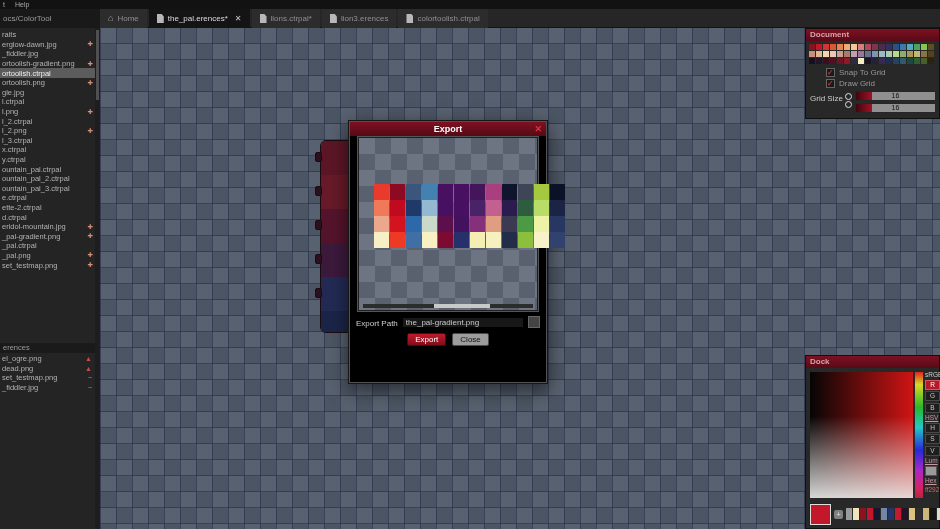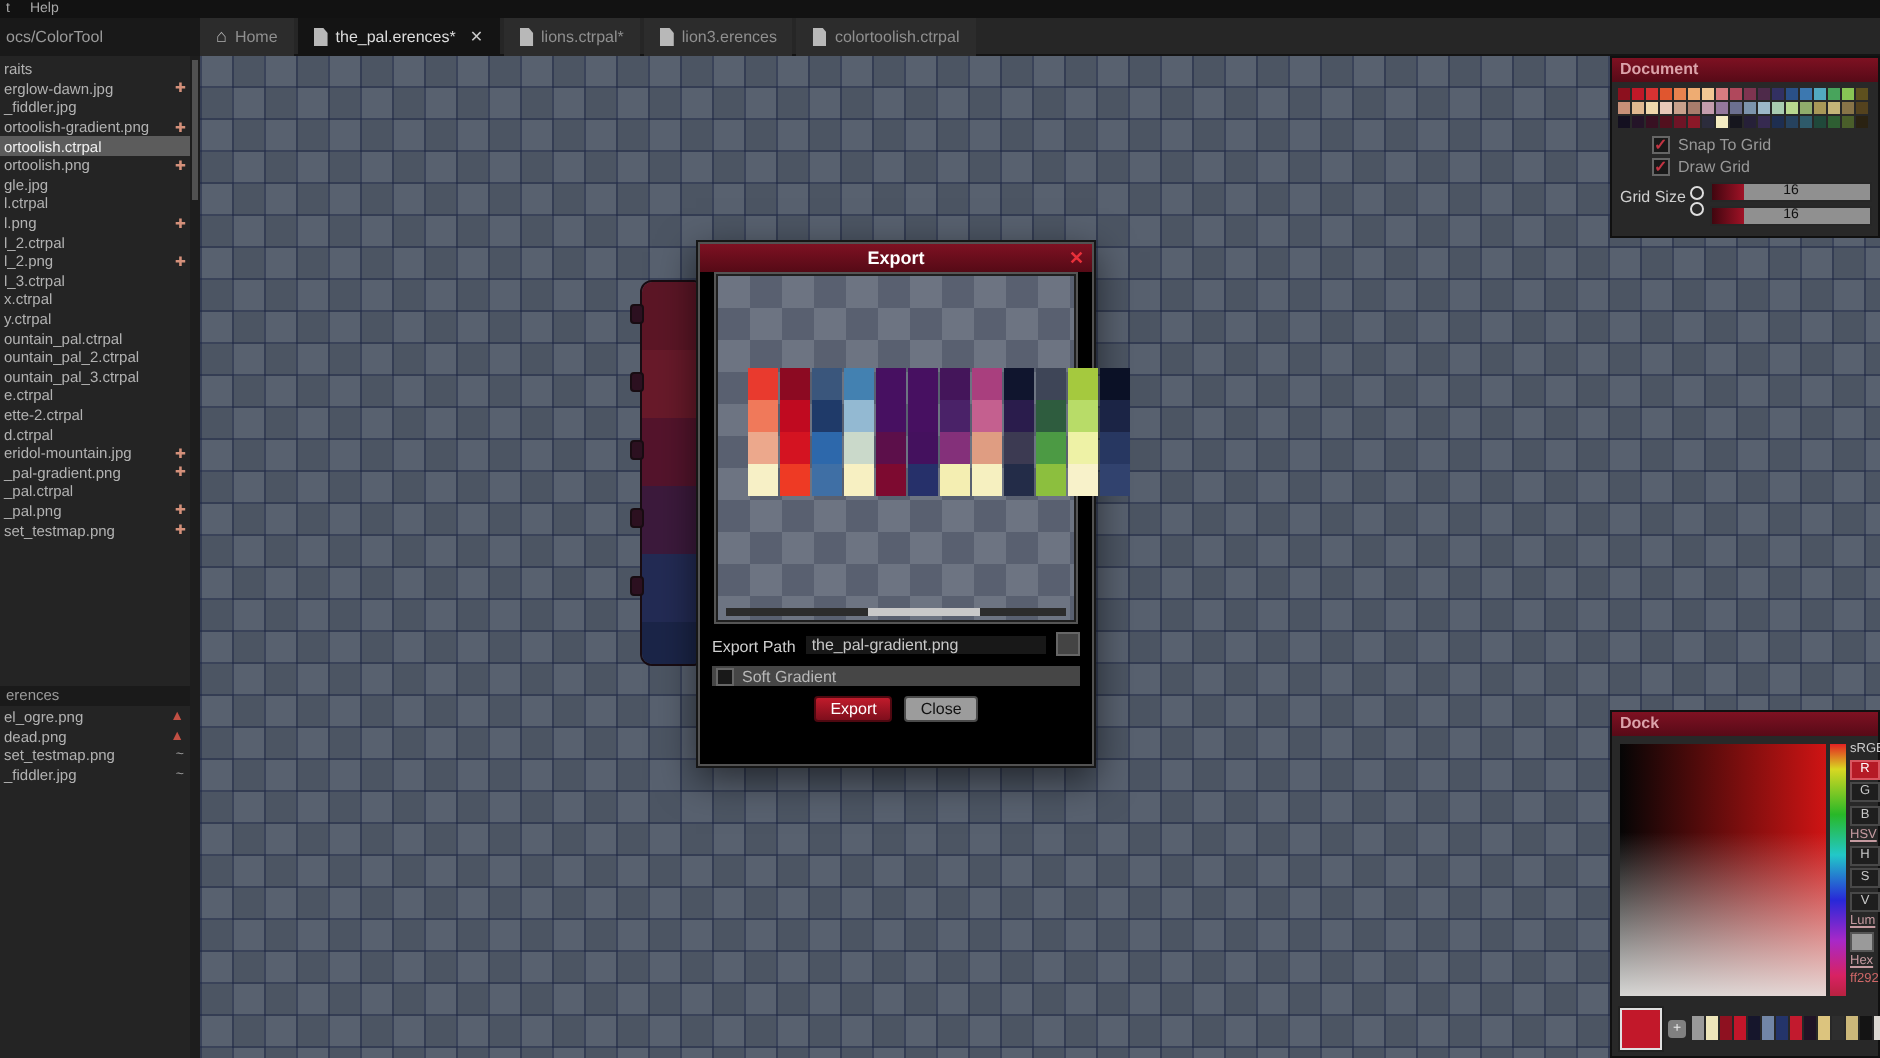--- a/index.html
+++ b/index.html
@@ -378,24 +378,20 @@
         </div>
       <div class="hscroll">
         <div class="hthumb"></div>
       </div>
     </div>
     <div class="path-row">
       <span>Export Path</span>
       <input class="path-input" value="the_pal-gradient.png" style="">
       <span class="browse"></span>
     </div>
-    <div class="soft-row">
-      <span class="cb"></span>
-      <span>Soft Gradient</span>
-    </div>
     <div class="dlg-btns">
       <span class="btn export">Export</span>
       <span class="btn closeb">Close</span>
     </div>
   </div>
 
   <div class="panel" id="doc-panel">
     <div class="phead">Document</div>
     <div id="doc-palette">
         <div class="prow">

